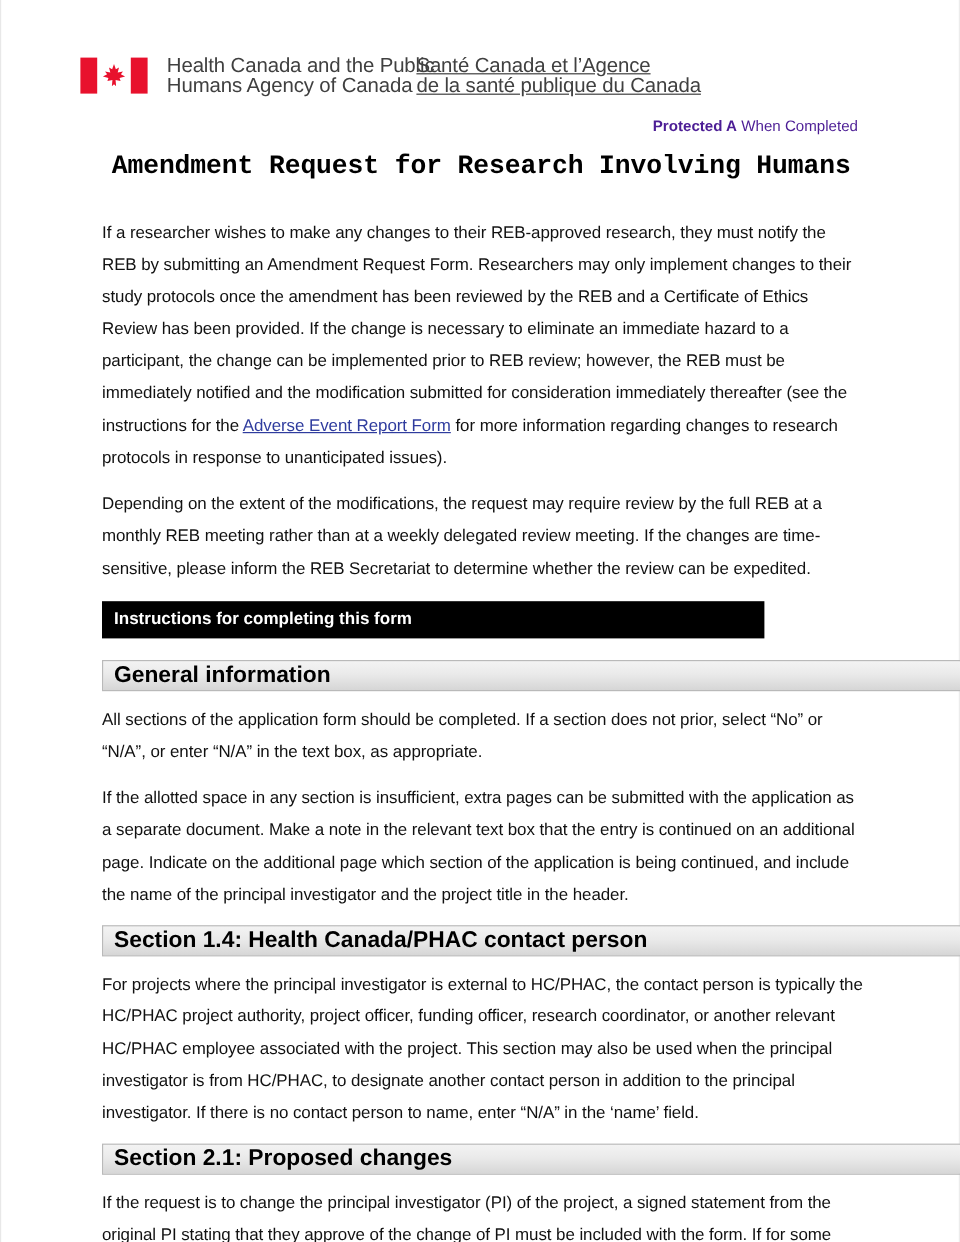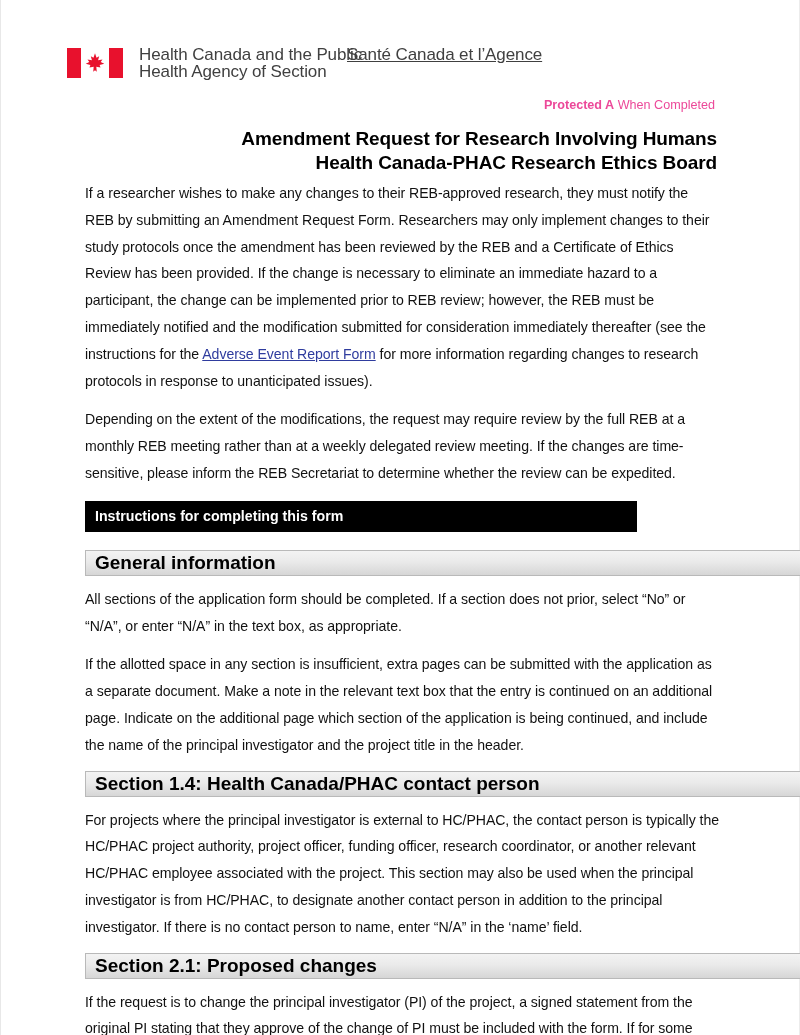--- a/index.html
+++ b/index.html
@@ -69,36 +69,37 @@
   .wordmark .l { display: block; white-space: nowrap; }
 
   
   .protected {
     position: absolute;
     right: 84px;
     top: 97px;
     font-size: 12.6px;
     line-height: 16px;
     font-family: "Liberation Sans", sans-serif;
-    color: #ec4899;
+    color: #4c1d95;
     white-space: nowrap;
   }
   .protected b { font-weight: bold; }
 
   
   .doc-title {
     position: absolute;
     left: 84px;
     top: 127px;
     width: 632px;
-    text-align: right;
+    text-align: center;
     font-weight: bold;
-    font-size: 19px;
+    font-size: 22px;
     line-height: 24px;
     letter-spacing: -0.1px;
+    font-family: Liberation Mono, monospace;
   }
   .doc-title .l { display: block; }
 
   
   .content {
     position: absolute;
     left: 84px;
     top: 180px;
     width: 634px;
   }
@@ -149,35 +150,35 @@
     <div class="flag">
       <div class="bar left"></div>
       <div class="bar right"></div>
       <svg class="leaf" viewBox="0 0 100 100">
         <path fill="#e8112d" d="M50 6 L57 26 L69 19 L64 38 L84 34 L76 45 L92 53 L71 59 L75 70 L56 67 L58 90 L50 83 L42 90 L44 67 L25 70 L29 59 L8 53 L24 45 L16 34 L36 38 L31 19 L43 26 Z"></path>
       </svg>
     </div>
     <div class="wordmark">
       <div class="col-en">
         <span class="l">Health Canada and the Public</span>
-        <span class="l">Health Agency of Section</span>
+        <span class="l">Humans Agency of Canada</span>
       </div>
       <div class="col-fr">
         <span class="l">Santé Canada et l’Agence</span>
+        <span class="l">de la santé publique du Canada</span>
       </div>
     </div>
   </div>
 
   <div class="protected">
     <b>Protected A</b><span> When Completed</span>
   </div>
 
   <div class="doc-title">
     <span class="l">Amendment Request for Research Involving Humans</span>
-    <span class="l">Health Canada-PHAC Research Ethics Board</span>
   </div>
 
   <div class="content">
 
     <p class="body"><span>If a researcher wishes to make any changes to their REB-approved research, they must notify the REB by submitting an Amendment Request Form. Researchers may only implement changes to their study protocols once the amendment has been reviewed by the REB and a Certificate of Ethics Review has been provided. If the change is necessary to eliminate an immediate hazard to a participant, the change can be implemented prior to REB review; however, the REB must be immediately notified and the modification submitted for consideration immediately thereafter (see the instructions for the </span><a class="doclink" href="#">Adverse Event Report Form</a><span> for more information regarding changes to research protocols in response to unanticipated issues).</span></p>
 
     <p class="body tight">Depending on the extent of the modifications, the request may require review by the full REB at a monthly REB meeting rather than at a weekly delegated review meeting. If the changes are time-sensitive, please inform the REB Secretariat to determine whether the review can be expedited.</p>
 
     <div class="banner-black">Instructions for completing this form</div>
 

